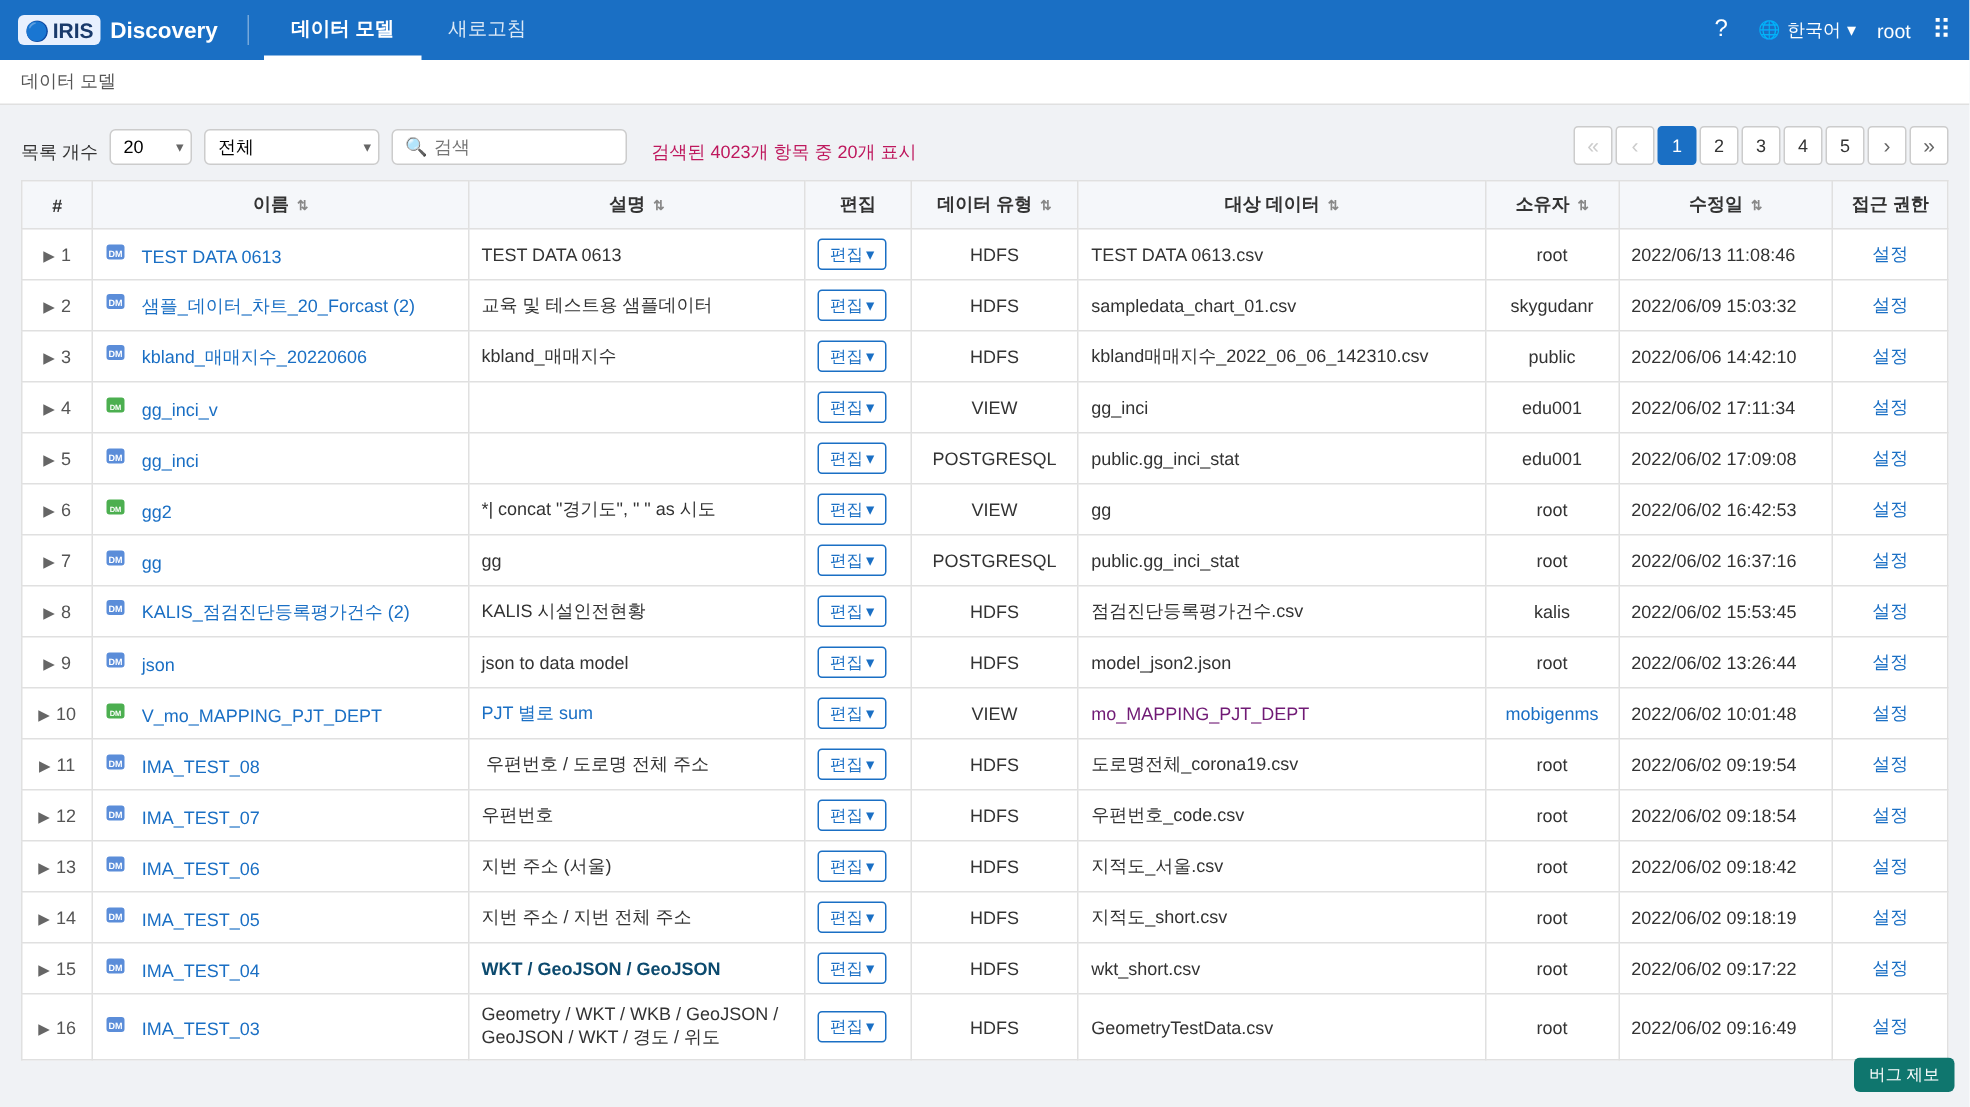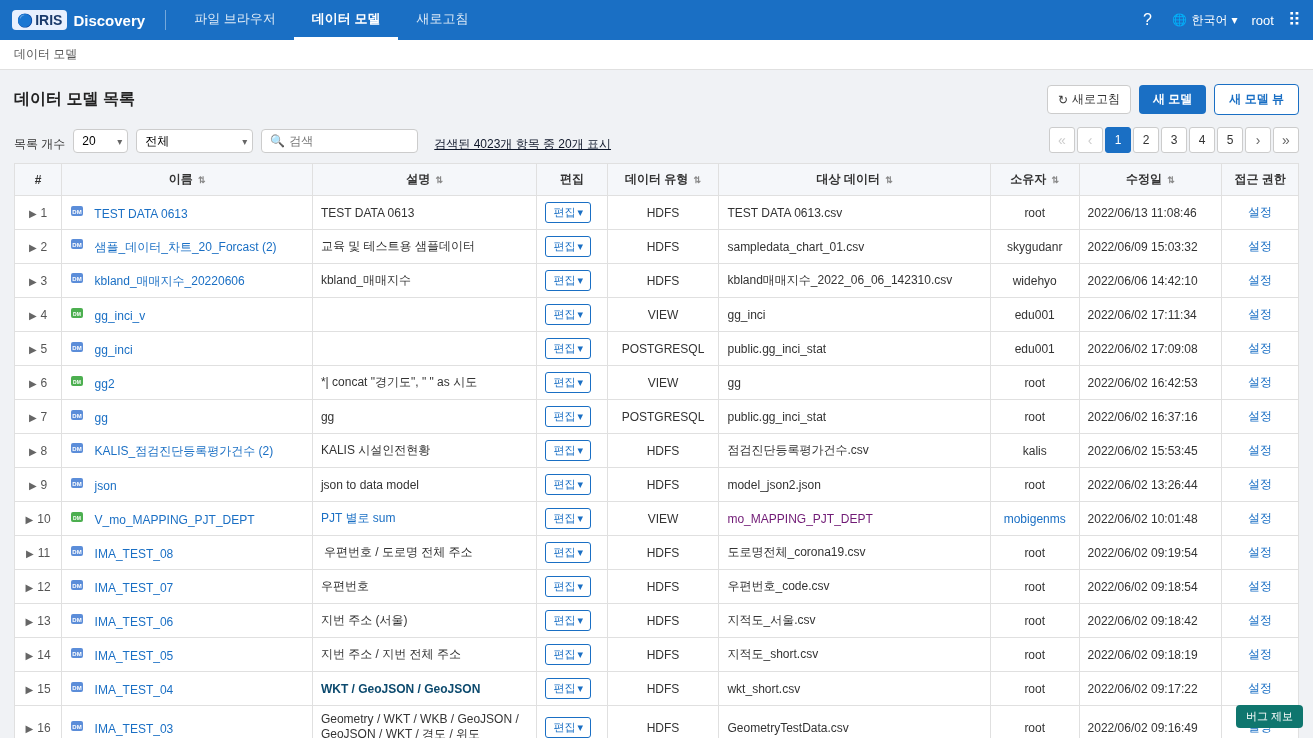--- a/index.html
+++ b/index.html
@@ -197,23 +197,22 @@
       outline: none;
       font-size: 12px;
       width: 120px;
     }
     .search-icon {
       color: #aaa;
       font-size: 12px;
     }
     .search-result-text {
       font-size: 12px;
-      color: #0f172a;
+      color: #be185d;
       margin-left: 8px;
-      text-decoration: underline;
     }
 
     
     .pagination {
       display: flex;
       align-items: center;
       gap: 2px;
       margin-left: auto;
     }
     .page-btn {
@@ -347,51 +346,39 @@
 <div class="header">
   <div class="header-logo">
     <div class="logo-box">
       <span style="color:#1a6fc4;font-weight:900;font-size:13px;">🔵</span>
       <span class="logo-iris-text">IRIS</span>
     </div>
     <span>Discovery</span>
   </div>
   <div class="header-divider"></div>
   <div class="header-nav">
-    <div class="header-nav-item">파일 브라우저</div>
     <div class="header-nav-item active">데이터 모델</div>
     <div class="header-nav-item">새로고침</div>
   </div>
   <div class="header-right">
     <div class="header-icon">?</div>
     <div class="header-lang">
       <span>🌐</span>
       <span>한국어</span>
       <span>▾</span>
     </div>
     <div class="header-user">root</div>
     <div class="header-apps">⠿</div>
   </div>
 </div>
 
 <div class="breadcrumb">데이터 모델</div>
 
 <div class="main-content">
 
-  <div class="page-header">
-    <div class="page-title">데이터 모델 목록</div>
-    <div class="page-actions">
-      <button class="btn-refresh">
-        <span>↻</span>
-        <span>새로고침</span>
-      </button>
-      <button class="btn-primary">새 모델</button>
-      <button class="btn-outline">새 모델 뷰</button>
-    </div>
-  </div>
 
   <div class="toolbar">
     <span class="toolbar-label">목록 개수</span>
     <div class="select-wrapper">
       <select class="toolbar-select">
         <option>20</option>
         <option>10</option>
         <option>50</option>
         <option>100</option>
       </select>
@@ -496,21 +483,21 @@
               </svg>
             </span>
       <span class="link-text">kbland_매매지수_20220606</span>
     </td>
     <td style="color:#333;max-width:200px;">kbland_매매지수</td>
     <td class="center">
       <button class="edit-btn">편집 <span>▾</span></button>
     </td>
     <td class="center data-type-badge">HDFS</td>
     <td style="color:#333;">kbland매매지수_2022_06_06_142310.csv</td>
-    <td class="center" style="color:#333;">widehyo</td>
+    <td class="center" style="color:#333;">public</td>
     <td>2022/06/06 14:42:10</td>
     <td class="center"><span class="settings-link">설정</span></td>
   </tr>
         <tr>
     <td class="num">
       <span class="row-expand">▶</span>4
     </td>
     <td>
       <span class="model-icon">
               <svg width="14" height="14" viewBox="0 0 14 14" style="margin-right:3px;vertical-align:middle;">

